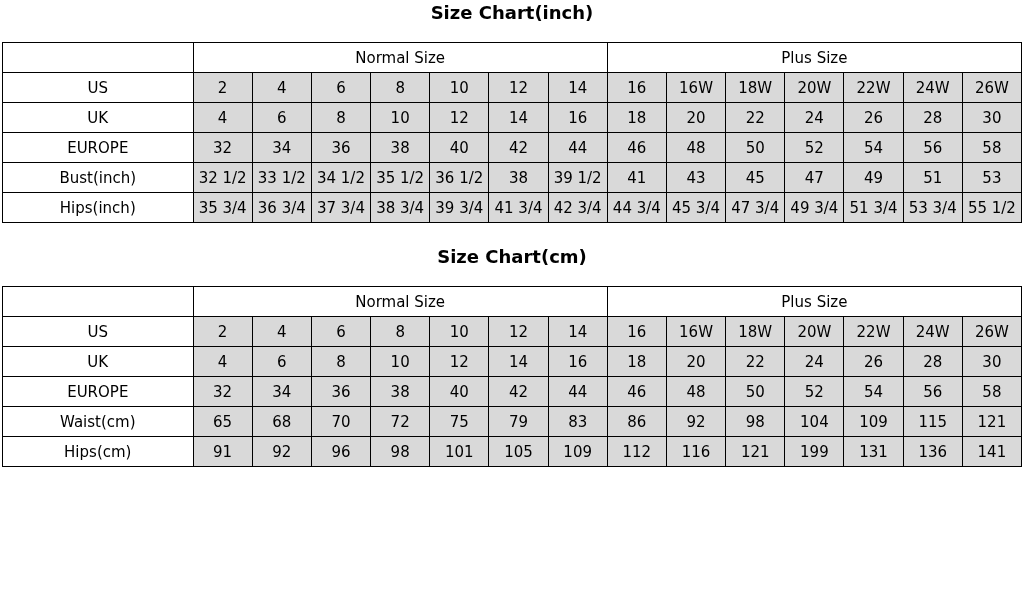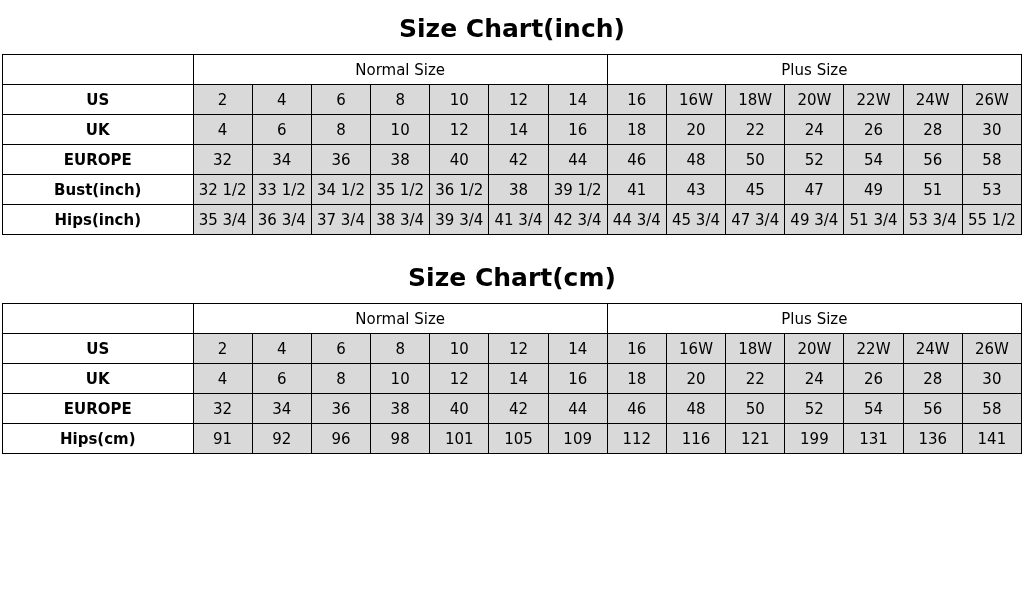--- a/index.html
+++ b/index.html
@@ -13,48 +13,47 @@
     font-family: "DejaVu Sans", sans-serif;
     color: #000000;
     overflow: hidden;
   }
   .chart-block {
     width: 1024px;
   }
   .chart-title {
     text-align: center;
     font-weight: bold;
-    font-size: 25px;
+    font-size: 18px;
     letter-spacing: 0px;
     line-height: 1.0;
-    padding: 16px 0 5px 0;
+    padding: 4px 0 5px 0;
   }
   table.size-table {
     border-collapse: collapse;
     table-layout: fixed;
     width: 1020px;
-    margin: 8px 2px;
+    margin: 15px 2px;
   }
   table.size-table td, table.size-table th {
     border: 1px solid #000000;
     text-align: center;
     vertical-align: middle;
     font-size: 15px;
     height: 29px;
     padding: 0 2px;
     white-space: nowrap;
     overflow: hidden;
   }
   .group-head {
     font-size: 19px;
     height: 33px;
   }
   .row-label {
     font-size: 16px;
-    font-weight: bold;
   }
   .blank-cell {
     border: 1px solid #000000;
     background: #ffffff;
   }
   .shaded {
     background: #d9d9d9;
   }
   .white {
     background: #ffffff;
@@ -268,20 +267,37 @@
         <td class="shaded">46</td>
         <td class="shaded">48</td>
         <td class="shaded">50</td>
         <td class="shaded">52</td>
         <td class="shaded">54</td>
         <td class="shaded">56</td>
         <td class="shaded">58</td>
       </tr>
 
 
+      <tr>
+        <td class="row-label white">Waist(cm)</td>
+        <td class="shaded">65</td>
+        <td class="shaded">68</td>
+        <td class="shaded">70</td>
+        <td class="shaded">72</td>
+        <td class="shaded">75</td>
+        <td class="shaded">79</td>
+        <td class="shaded">83</td>
+        <td class="shaded">86</td>
+        <td class="shaded">92</td>
+        <td class="shaded">98</td>
+        <td class="shaded">104</td>
+        <td class="shaded">109</td>
+        <td class="shaded">115</td>
+        <td class="shaded">121</td>
+      </tr>
 
       <tr>
         <td class="row-label white">Hips(cm)</td>
         <td class="shaded">91</td>
         <td class="shaded">92</td>
         <td class="shaded">96</td>
         <td class="shaded">98</td>
         <td class="shaded">101</td>
         <td class="shaded">105</td>
         <td class="shaded">109</td>

